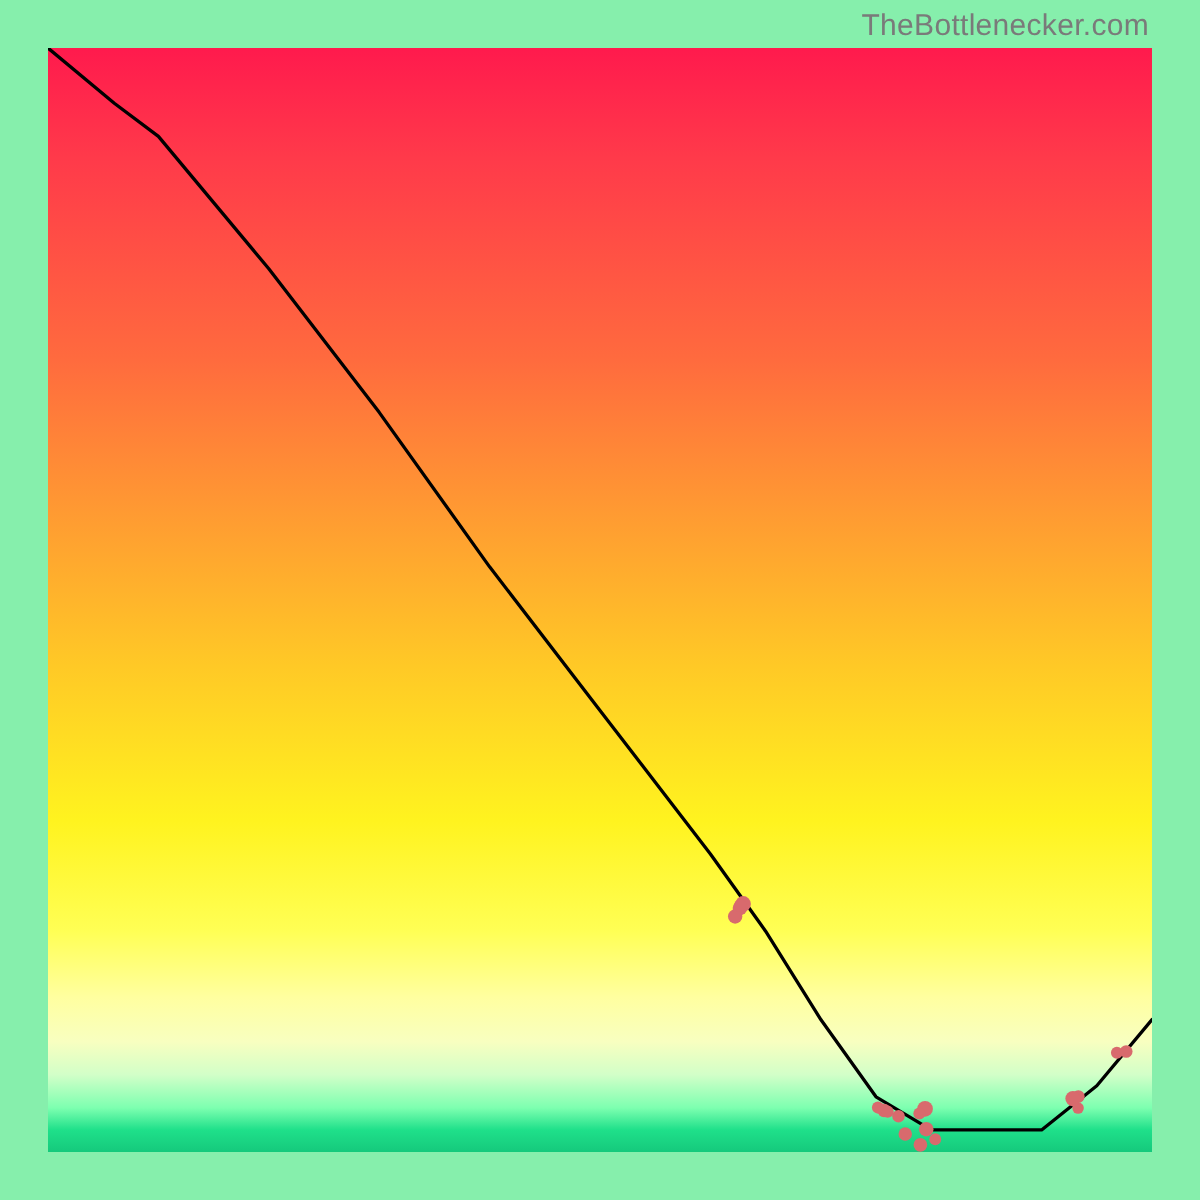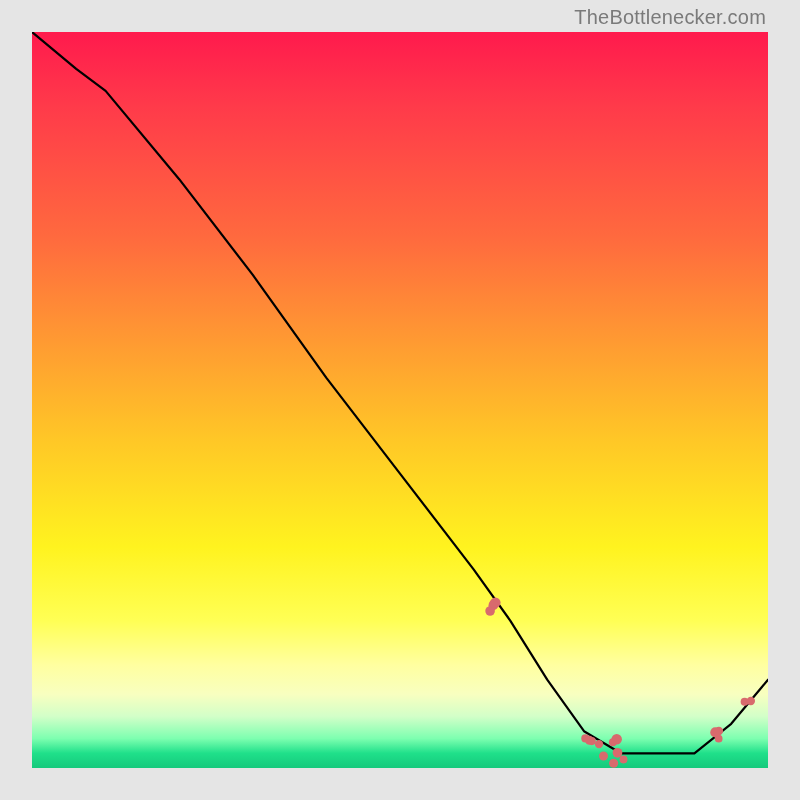--- a/index.html
+++ b/index.html
@@ -8,21 +8,21 @@
     width: 800px;
     height: 800px;
     background: #000;
     overflow: hidden;
     font-family: Arial, Helvetica, sans-serif;
   }
   .frame {
     position: relative;
     width: 800px;
     height: 800px;
-    background: #e5e5e5;
+    background: #86efac;
   }
   .plot {
     position: absolute;
     left: 32px;
     top: 32px;
     width: 736px;
     height: 736px;
     overflow: hidden;
   }
   .gradient {

